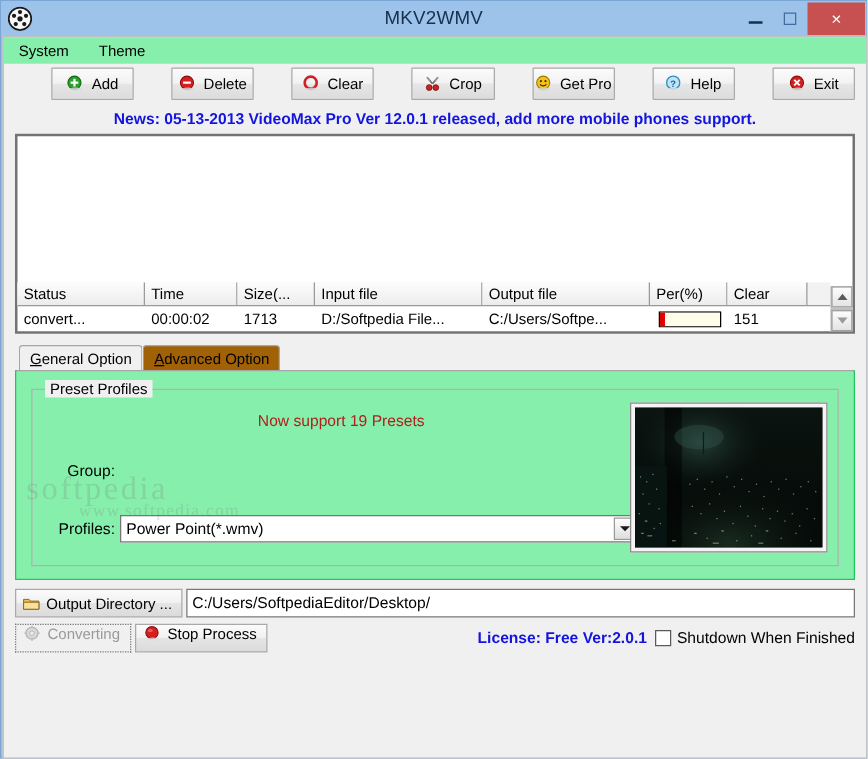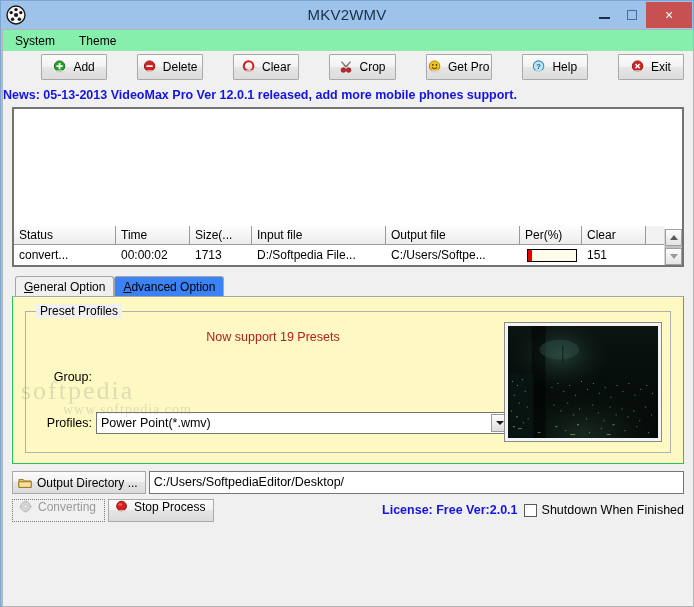--- a/index.html
+++ b/index.html
@@ -113,21 +113,21 @@
     gap: 6px;
     font-size: 12px;
     box-sizing: border-box;
     margin-left: 29px;
   }
   .tbtn .lbl { line-height: 1; }
   .ic { width: 14px; height: 14px; flex: none; display:block; }
 
   
   #news {
-    text-align: left;
+    text-align: center;
     color: #1414e0;
     font-size: 12.5px;
     font-weight: bold;
     padding: 4px 0 5px 0;
   }
 
   
   #listwrap {
     margin: 0 9px;
     height: 160px;
@@ -229,34 +229,34 @@
     z-index: 3;
   }
   .tab {
     height: 20px;
     padding: 0 8px;
     display: flex; align-items: center;
     font-size: 12px;
     border: 1px solid #a6a6a6;
     border-bottom: none;
     border-radius: 3px 3px 0 0;
-    background: #3b82f6;
+    background: #a16207;
     box-sizing: border-box;
   }
   .tab.active { background: #f0f0f0; border-color:#a6a6a6; }
   .tab u { text-decoration: underline; }
 
   
   #panel {
     margin: 0 9px;
     height: 168px;
     border: 1px solid #22c55e;
     border-top: 1px solid #a6a6a6;
     box-sizing: border-box;
-    background: #fef9c3;
+    background: #86efac;
     position: relative;
   }
   #groupbox {
     position: absolute;
     left: 12px; top: 14px;
     right: 12px; bottom: 10px;
     border: 1px solid #b0b0b0;
     box-sizing: border-box;
   }
   #groupbox-legend {

